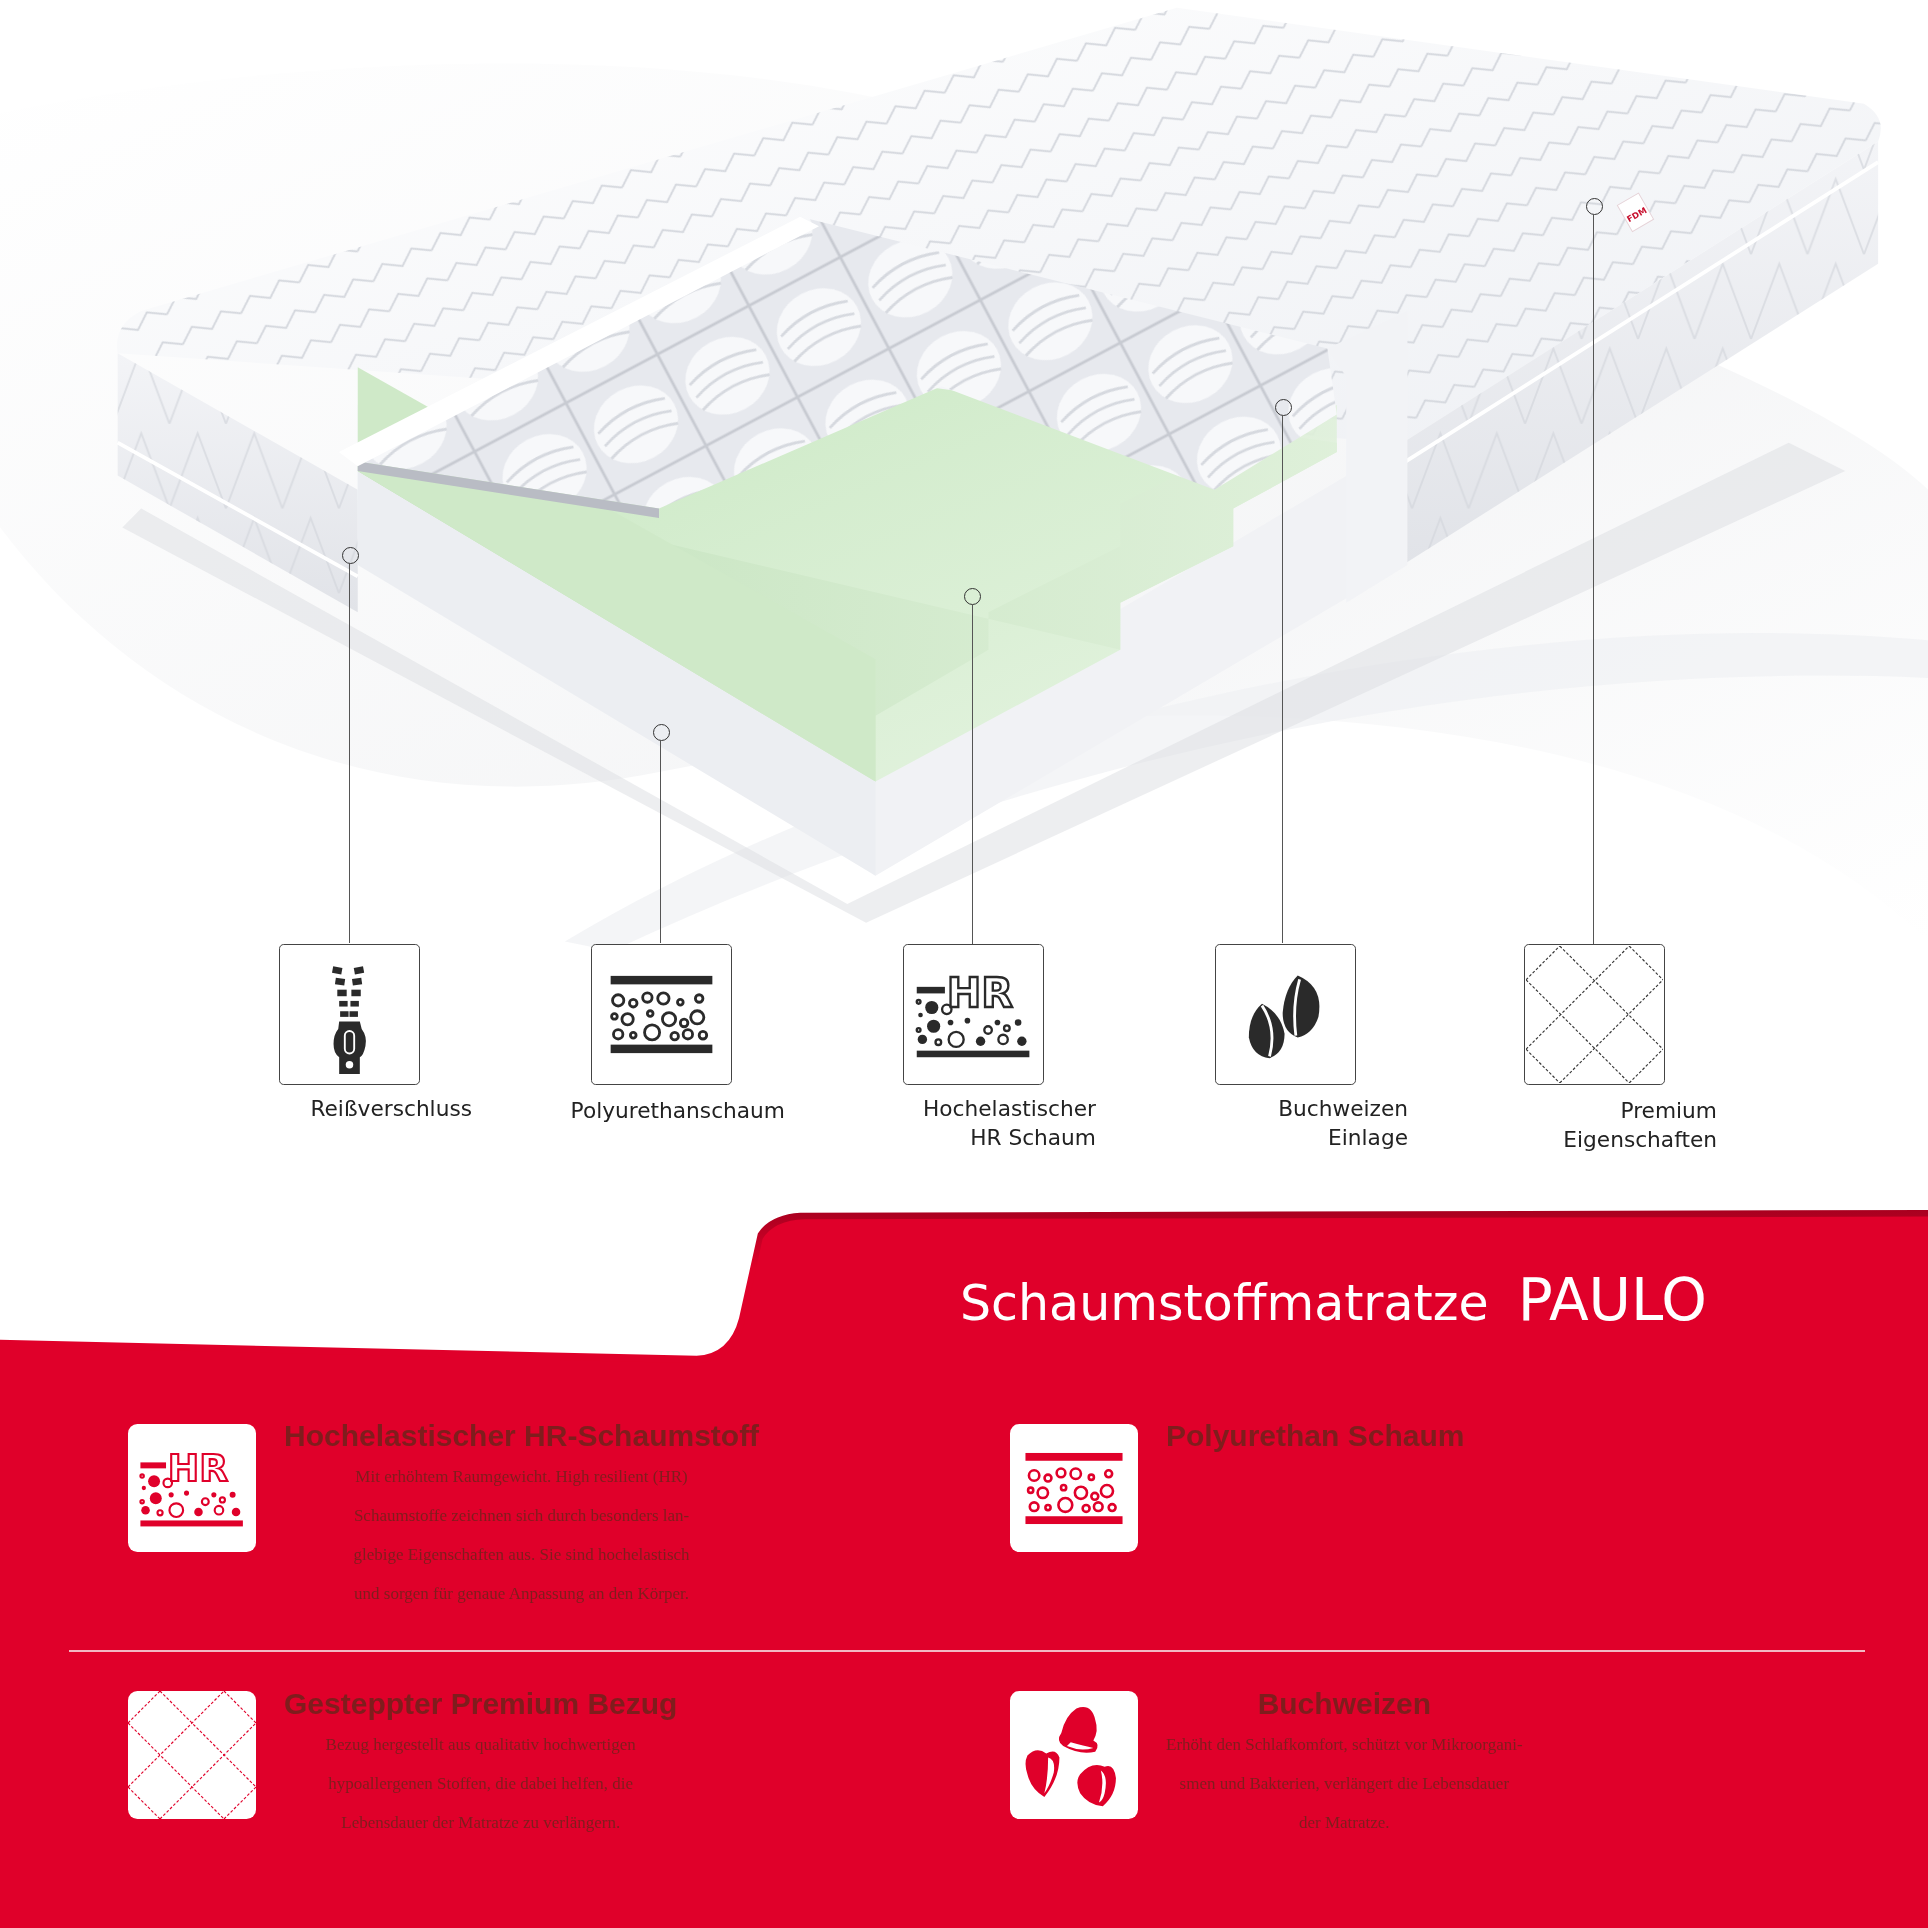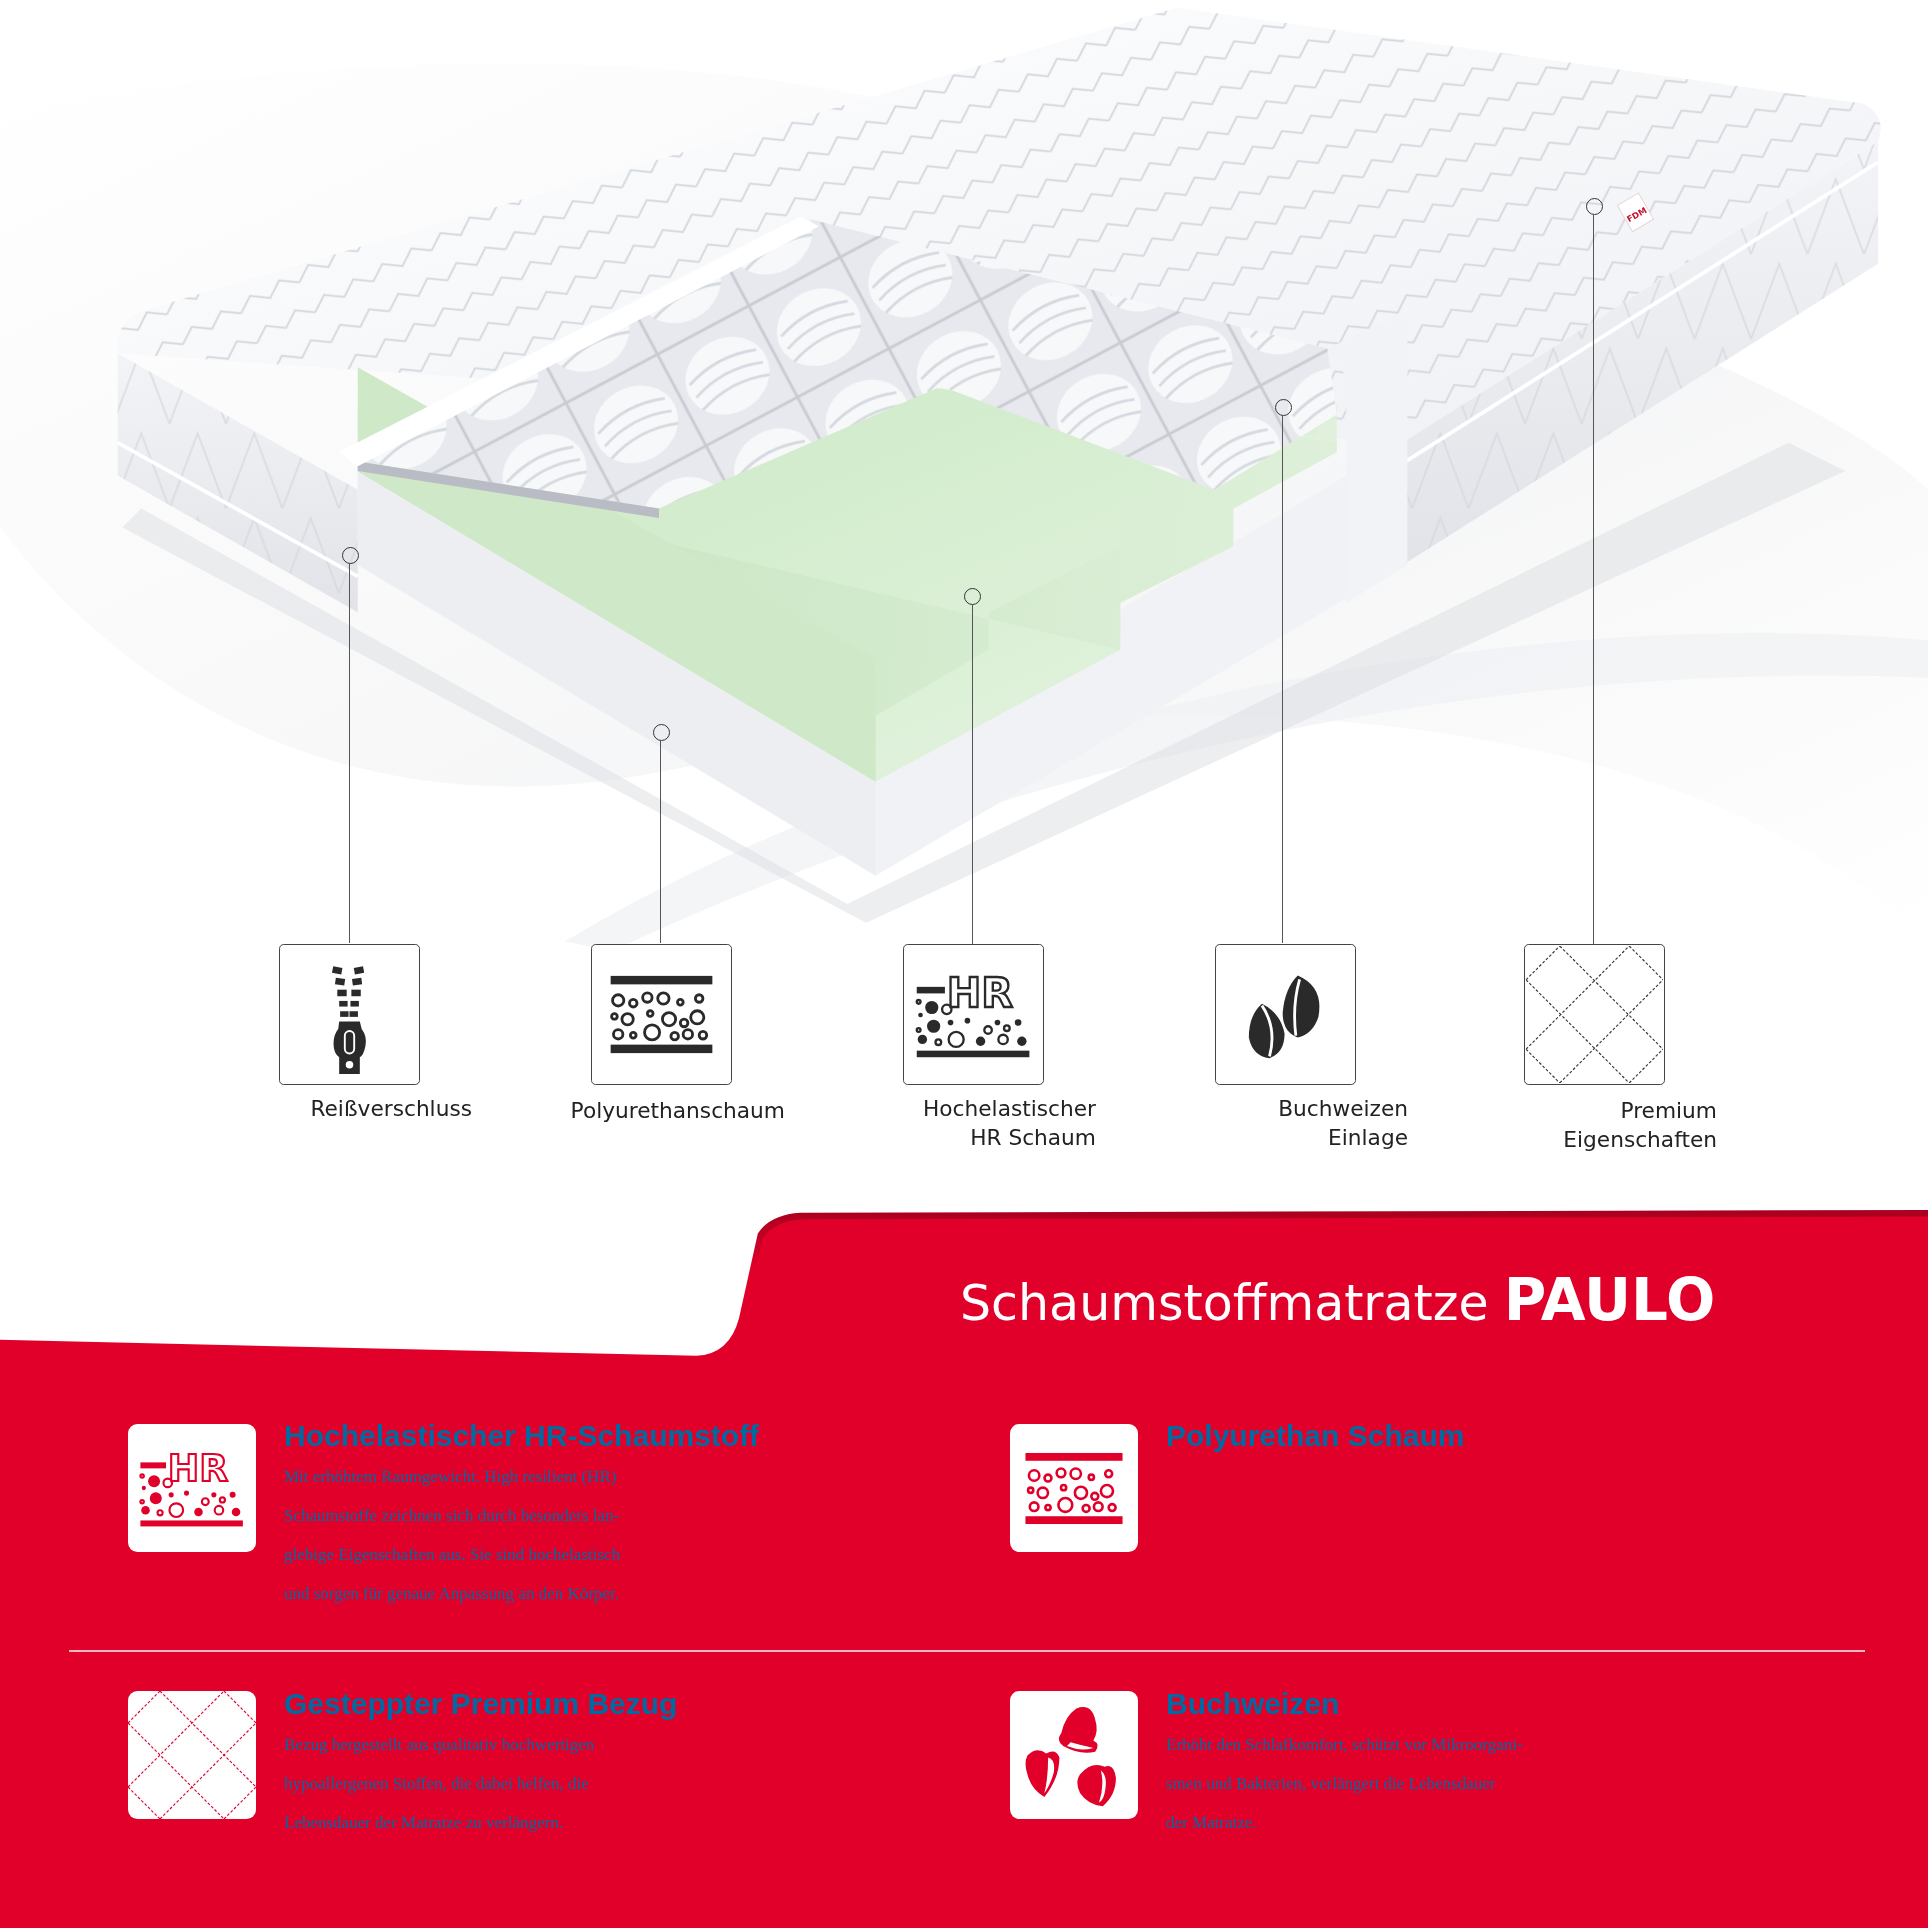--- a/index.html
+++ b/index.html
@@ -15,24 +15,24 @@
   .callout-dot { position:absolute; width:17px; height:17px; border:1.9px solid #333; border-radius:50%; box-sizing:border-box; background:transparent; }
   .callout-line { position:absolute; width:1.4px; background:#555; }
 
   .feature-box { position:absolute; width:141px; height:141px; box-sizing:border-box; border:1.9px solid #444; border-radius:4.7px; background:#fff; display:flex; align-items:center; justify-content:center; }
   .feature-label { position:absolute; width:245px; text-align:right; font-family:"DejaVu Sans", sans-serif; font-size:21.7px; line-height:29px; color:#222; }
 
   
   .red-wave { position:absolute; left:0; top:1177px; width:1928px; height:751px; }
   .title { position:absolute; left:960px; top:1266px; color:#fff; white-space:nowrap; }
   .title .light { font-family:"DejaVu Sans", sans-serif; font-size:49px; font-weight:normal; letter-spacing:0px; }
-  .title .bold { font-family:"DejaVu Sans", sans-serif; font-size:58px; font-weight:bold; margin-left:15px; }
+  .title .bold { font-family:"DejaVu Sans", sans-serif; font-size:58px; font-weight:normal; margin-left:29px; }
 
   .info-icon { position:absolute; width:128px; height:128px; background:#fff; border-radius:9.4px; display:flex; align-items:center; justify-content:center; overflow:hidden; }
-  .info-block { position:absolute; color:#0369a1; }
+  .info-block { position:absolute; color:#7f1d1d;text-align:center; }
   .info-title { font-family:"Liberation Sans", sans-serif; font-weight:bold; font-size:30px; line-height:38px; margin-bottom:1.9px; }
   .info-text { font-family:Liberation Serif, serif; font-size:17px; line-height:39px; }
   .info-text span { display:block; white-space:nowrap; }
 
   .divider { position:absolute; left:69px; top:1650px; width:1796px; height:1.9px; background:#f2b7c2; }
 </style>
 </head>
 <body>
 
 <svg class="swoosh" viewBox="0 0 2048 1300">

